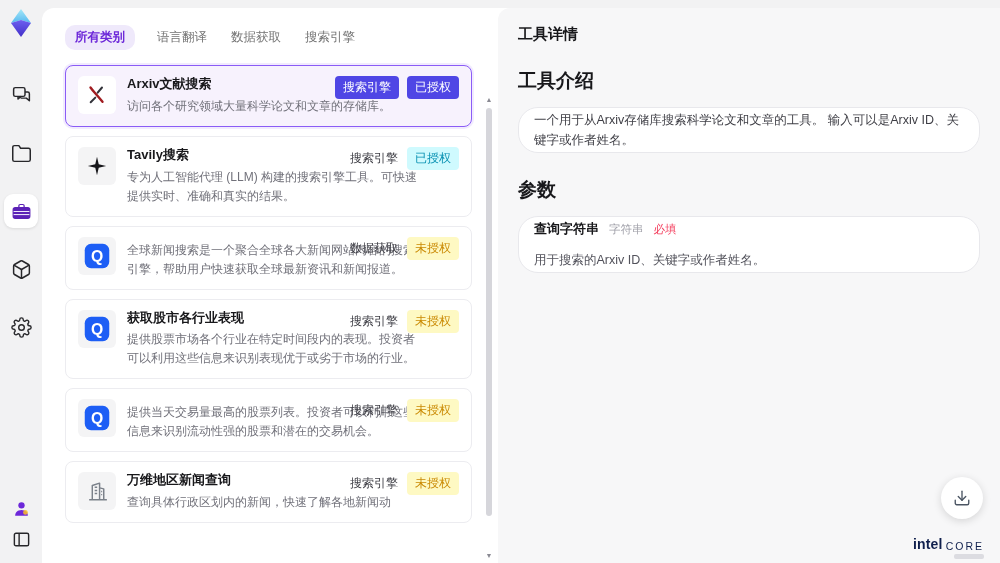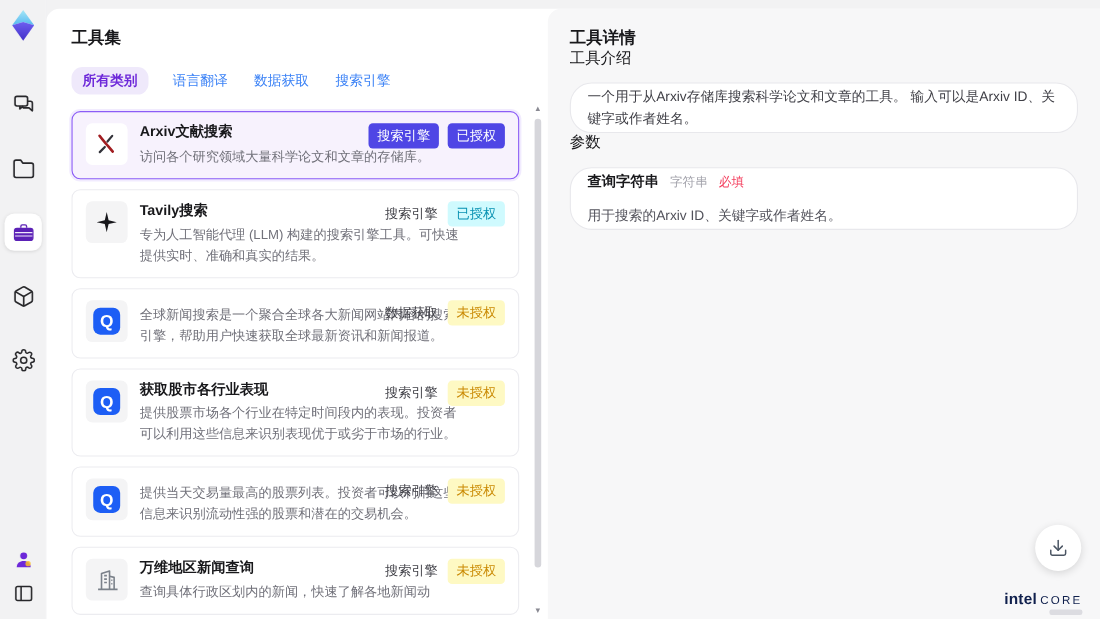--- a/index.html
+++ b/index.html
@@ -19,21 +19,21 @@
   .rail .bottom { display:flex; flex-direction:column; align-items:center; gap:12px; margin-bottom:14px; }
 
   
   .main { margin-left:42px; margin-top:8px; height:555px; background:#ffffff;
     border-top-left-radius:12px; display:flex; overflow:hidden; }
 
   
   .tools-panel { width:456px; flex:none; position:relative; padding:17px 16px 0 23px; }
   .panel-title { font-size:15px; font-weight:700; margin-bottom:17px; }
   .tabs { display:flex; align-items:center; gap:20px; margin-bottom:15px; }
-  .tab { font-size:12.5px; color:#3b82f6; cursor:pointer; padding:4px 2px; white-space:nowrap; }
+  .tab { font-size:12.5px; color:#737373; cursor:pointer; padding:4px 2px; white-space:nowrap; }
   .tab.active { background:#efe9fb; color:var(--accent,#6d28d9); font-weight:700;
     padding:4px 10px; border-radius:10px; }
   .tools-list { padding-right:10px; }
   .card { position:relative; display:flex; align-items:flex-start; background:#fff;
     border:1px solid #ececf0; border-radius:8px; padding:10px 12px; margin-bottom:9px; cursor:pointer; }
   .card.selected { background:#f7f2fd; border:1.5px solid #8b5cf6;
     box-shadow:0 0 0 2px rgba(139,92,246,.12); }
   .icon-box { width:38px; height:38px; flex:none; border-radius:6px; background:#f4f4f5;
     display:flex; align-items:center; justify-content:center; margin-right:11px; overflow:hidden; }
   .card.selected .icon-box { background:#ffffff; }
@@ -49,21 +49,21 @@
   
   .vscroll { position:absolute; top:88px; bottom:4px; right:5px; width:8px; }
   .vscroll .arrow { color:#8a8a93; font-size:7px; line-height:7px; text-align:center; }
   .vscroll .thumb { position:absolute; top:12px; left:1px; width:6px; height:408px;
     background:#d6d6db; border-radius:3px; }
 
   
   .detail-panel { flex:1; background:#f7f7f8; border-top-left-radius:12px;
     padding:17px 20px 0 20px; position:relative; }
   .detail-title { font-size:15px; font-weight:700; }
-  .section-head { font-size:14px; font-weight:400; }
+  .section-head { font-size:19px; font-weight:700; margin-top:24px; }
   .info-box { margin-top:13px; background:#ffffff; border:1px solid #e8e8ec; border-radius:20px;
     padding:2px 15px; font-size:12.5px; color:#3f3f46; line-height:1.6; }
   .param-head { display:flex; align-items:baseline; gap:10px; }
   .param-name { font-size:13px; font-weight:700; color:#18181b; }
   .param-type { font-size:11.5px; color:#a1a1aa; }
   .param-required { font-size:11.5px; color:#f43f5e; }
   .param-desc { font-size:12.5px; color:#52525b; margin-top:10px; }
 
   
   .fab { position:absolute; right:17px; bottom:44px; width:42px; height:42px; border-radius:50%;
@@ -146,21 +146,20 @@
         <rect x="3" y="4" width="18" height="16" rx="2"></rect>
           <line x1="9" y1="4" x2="9" y2="20"></line>
       </svg>
     </div>
   </div>
 </div>
 
 <div class="main">
 
   <div class="tools-panel">
-    <div class="panel-title">工具集</div>
     <div class="tabs">
         <div class="tab active">所有类别</div>
         <div class="tab">语言翻译</div>
         <div class="tab">数据获取</div>
         <div class="tab">搜索引擎</div>
       </div>
     <div class="tools-list">
         <div class="card selected">
           <div class="icon-box">
             <svg width="24" height="24" viewBox="0 0 24 24" fill="none" stroke-linecap="round">

